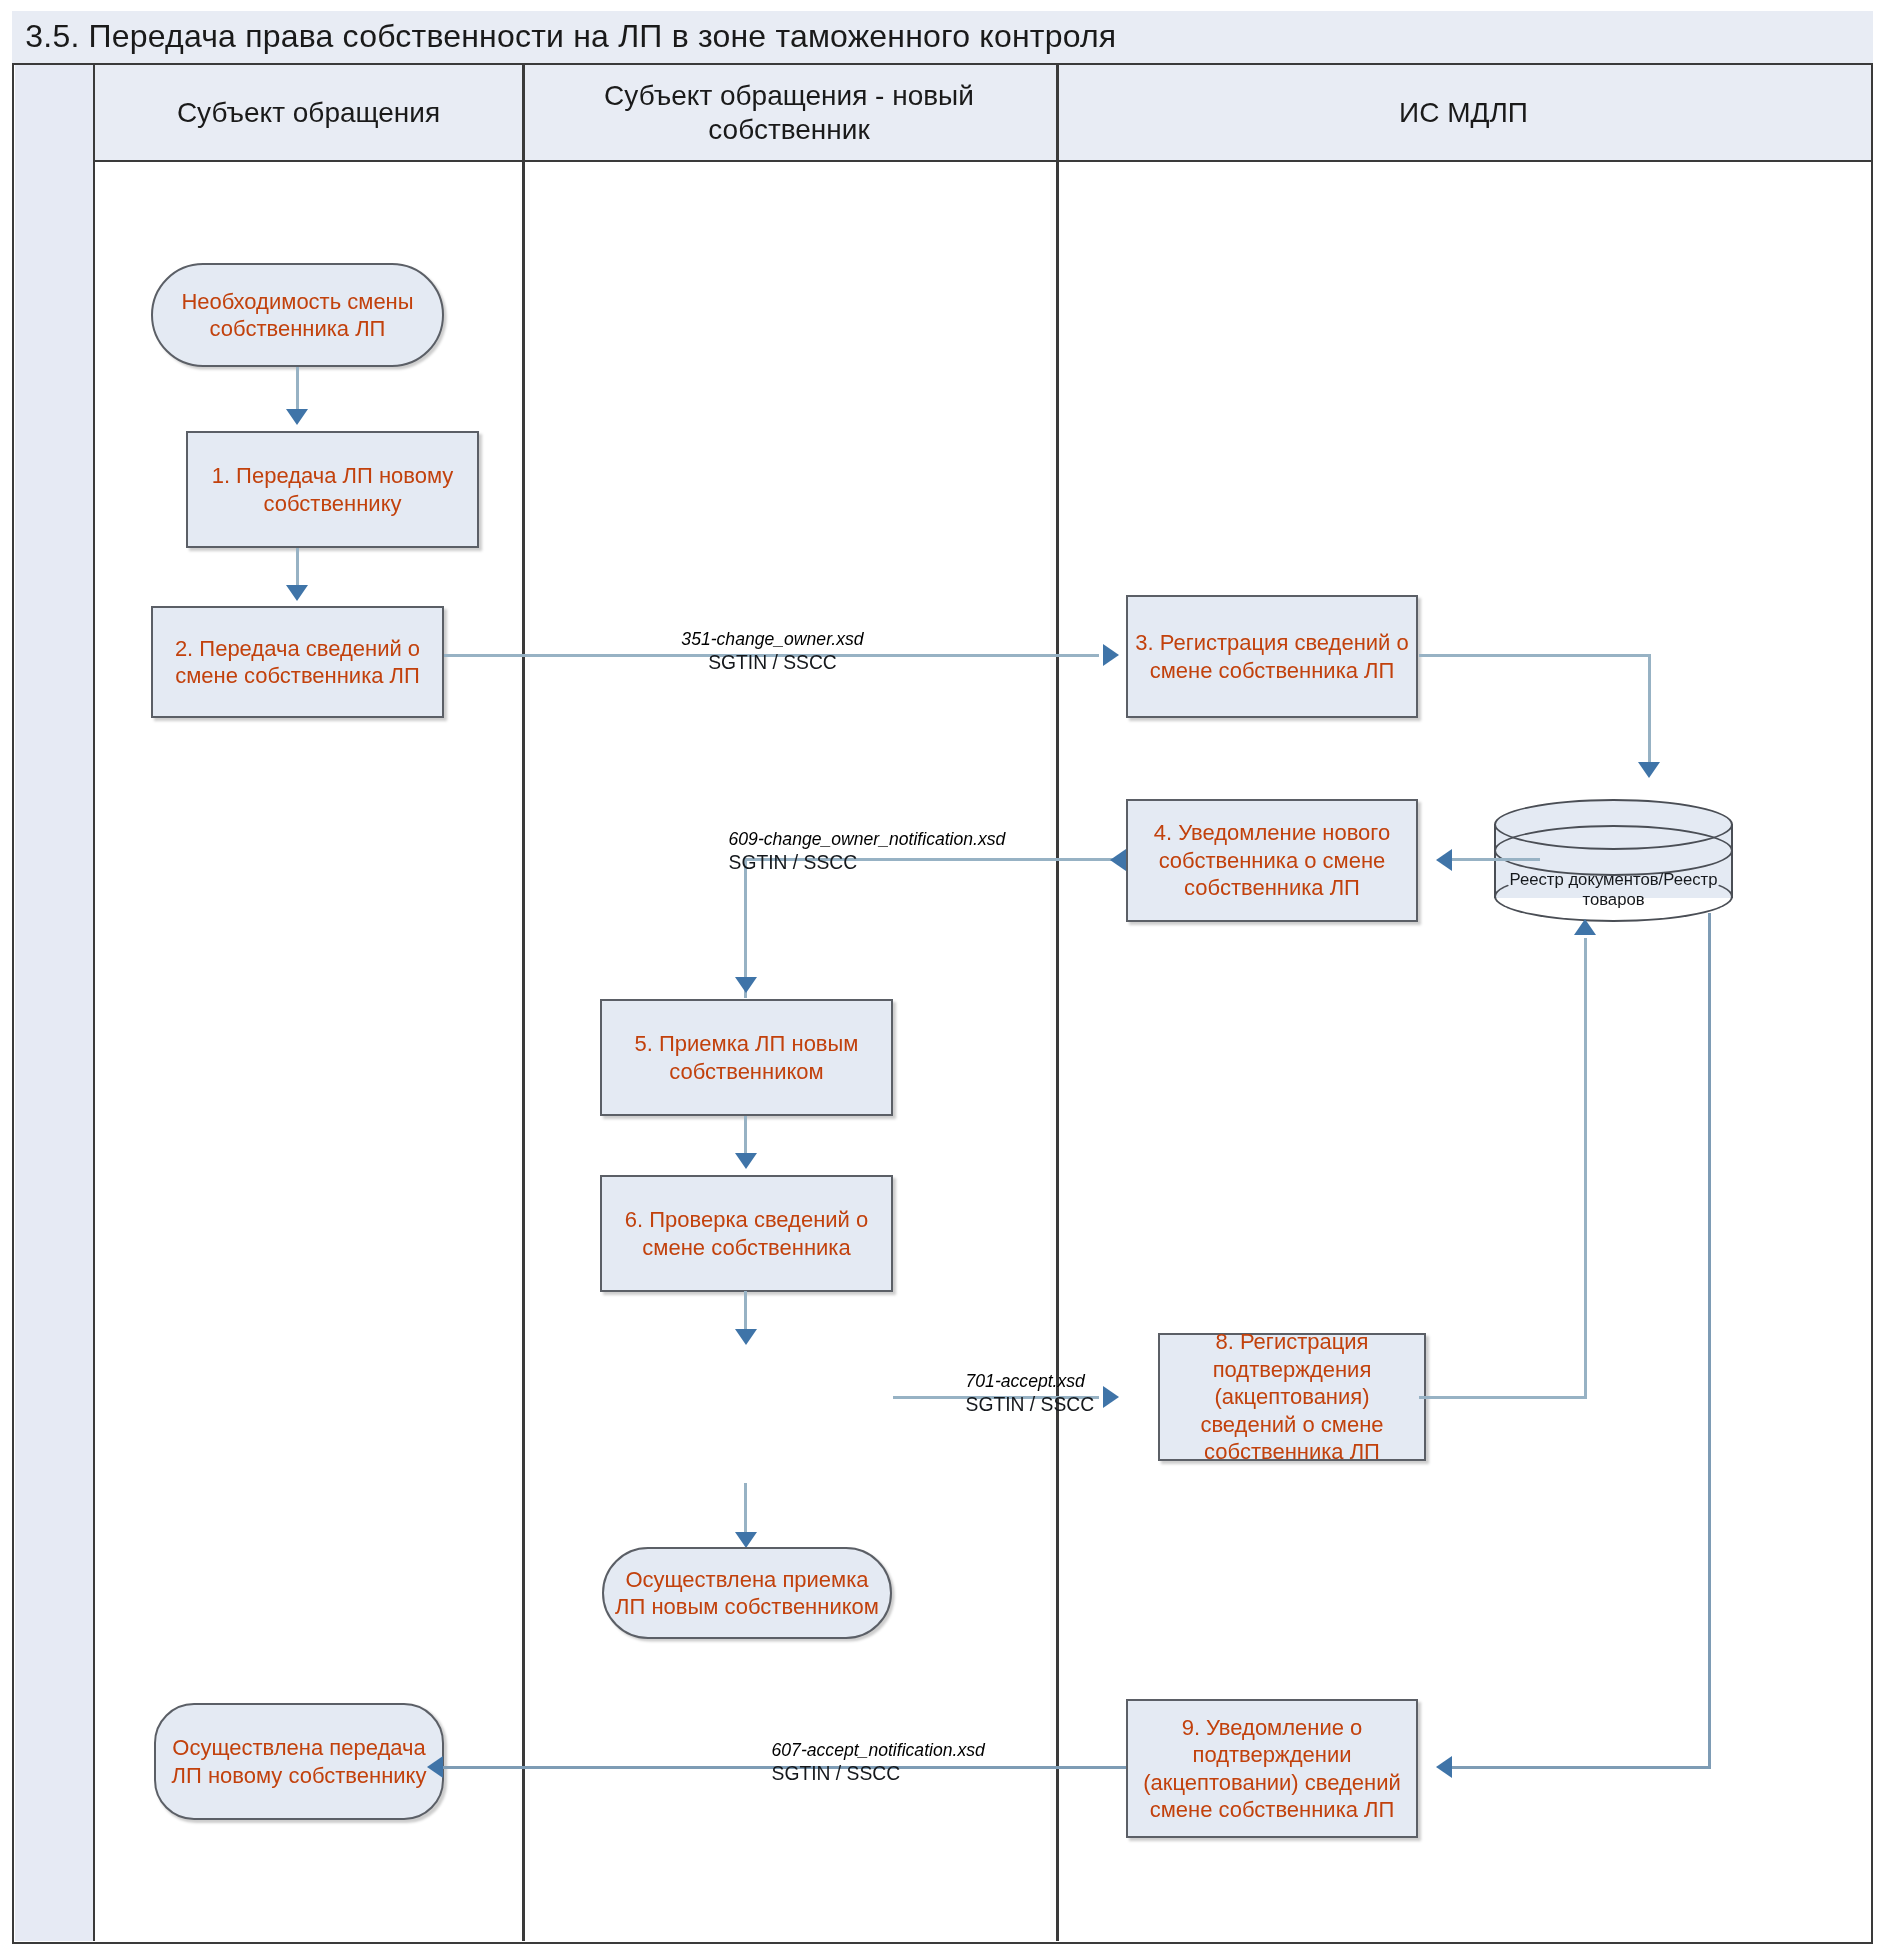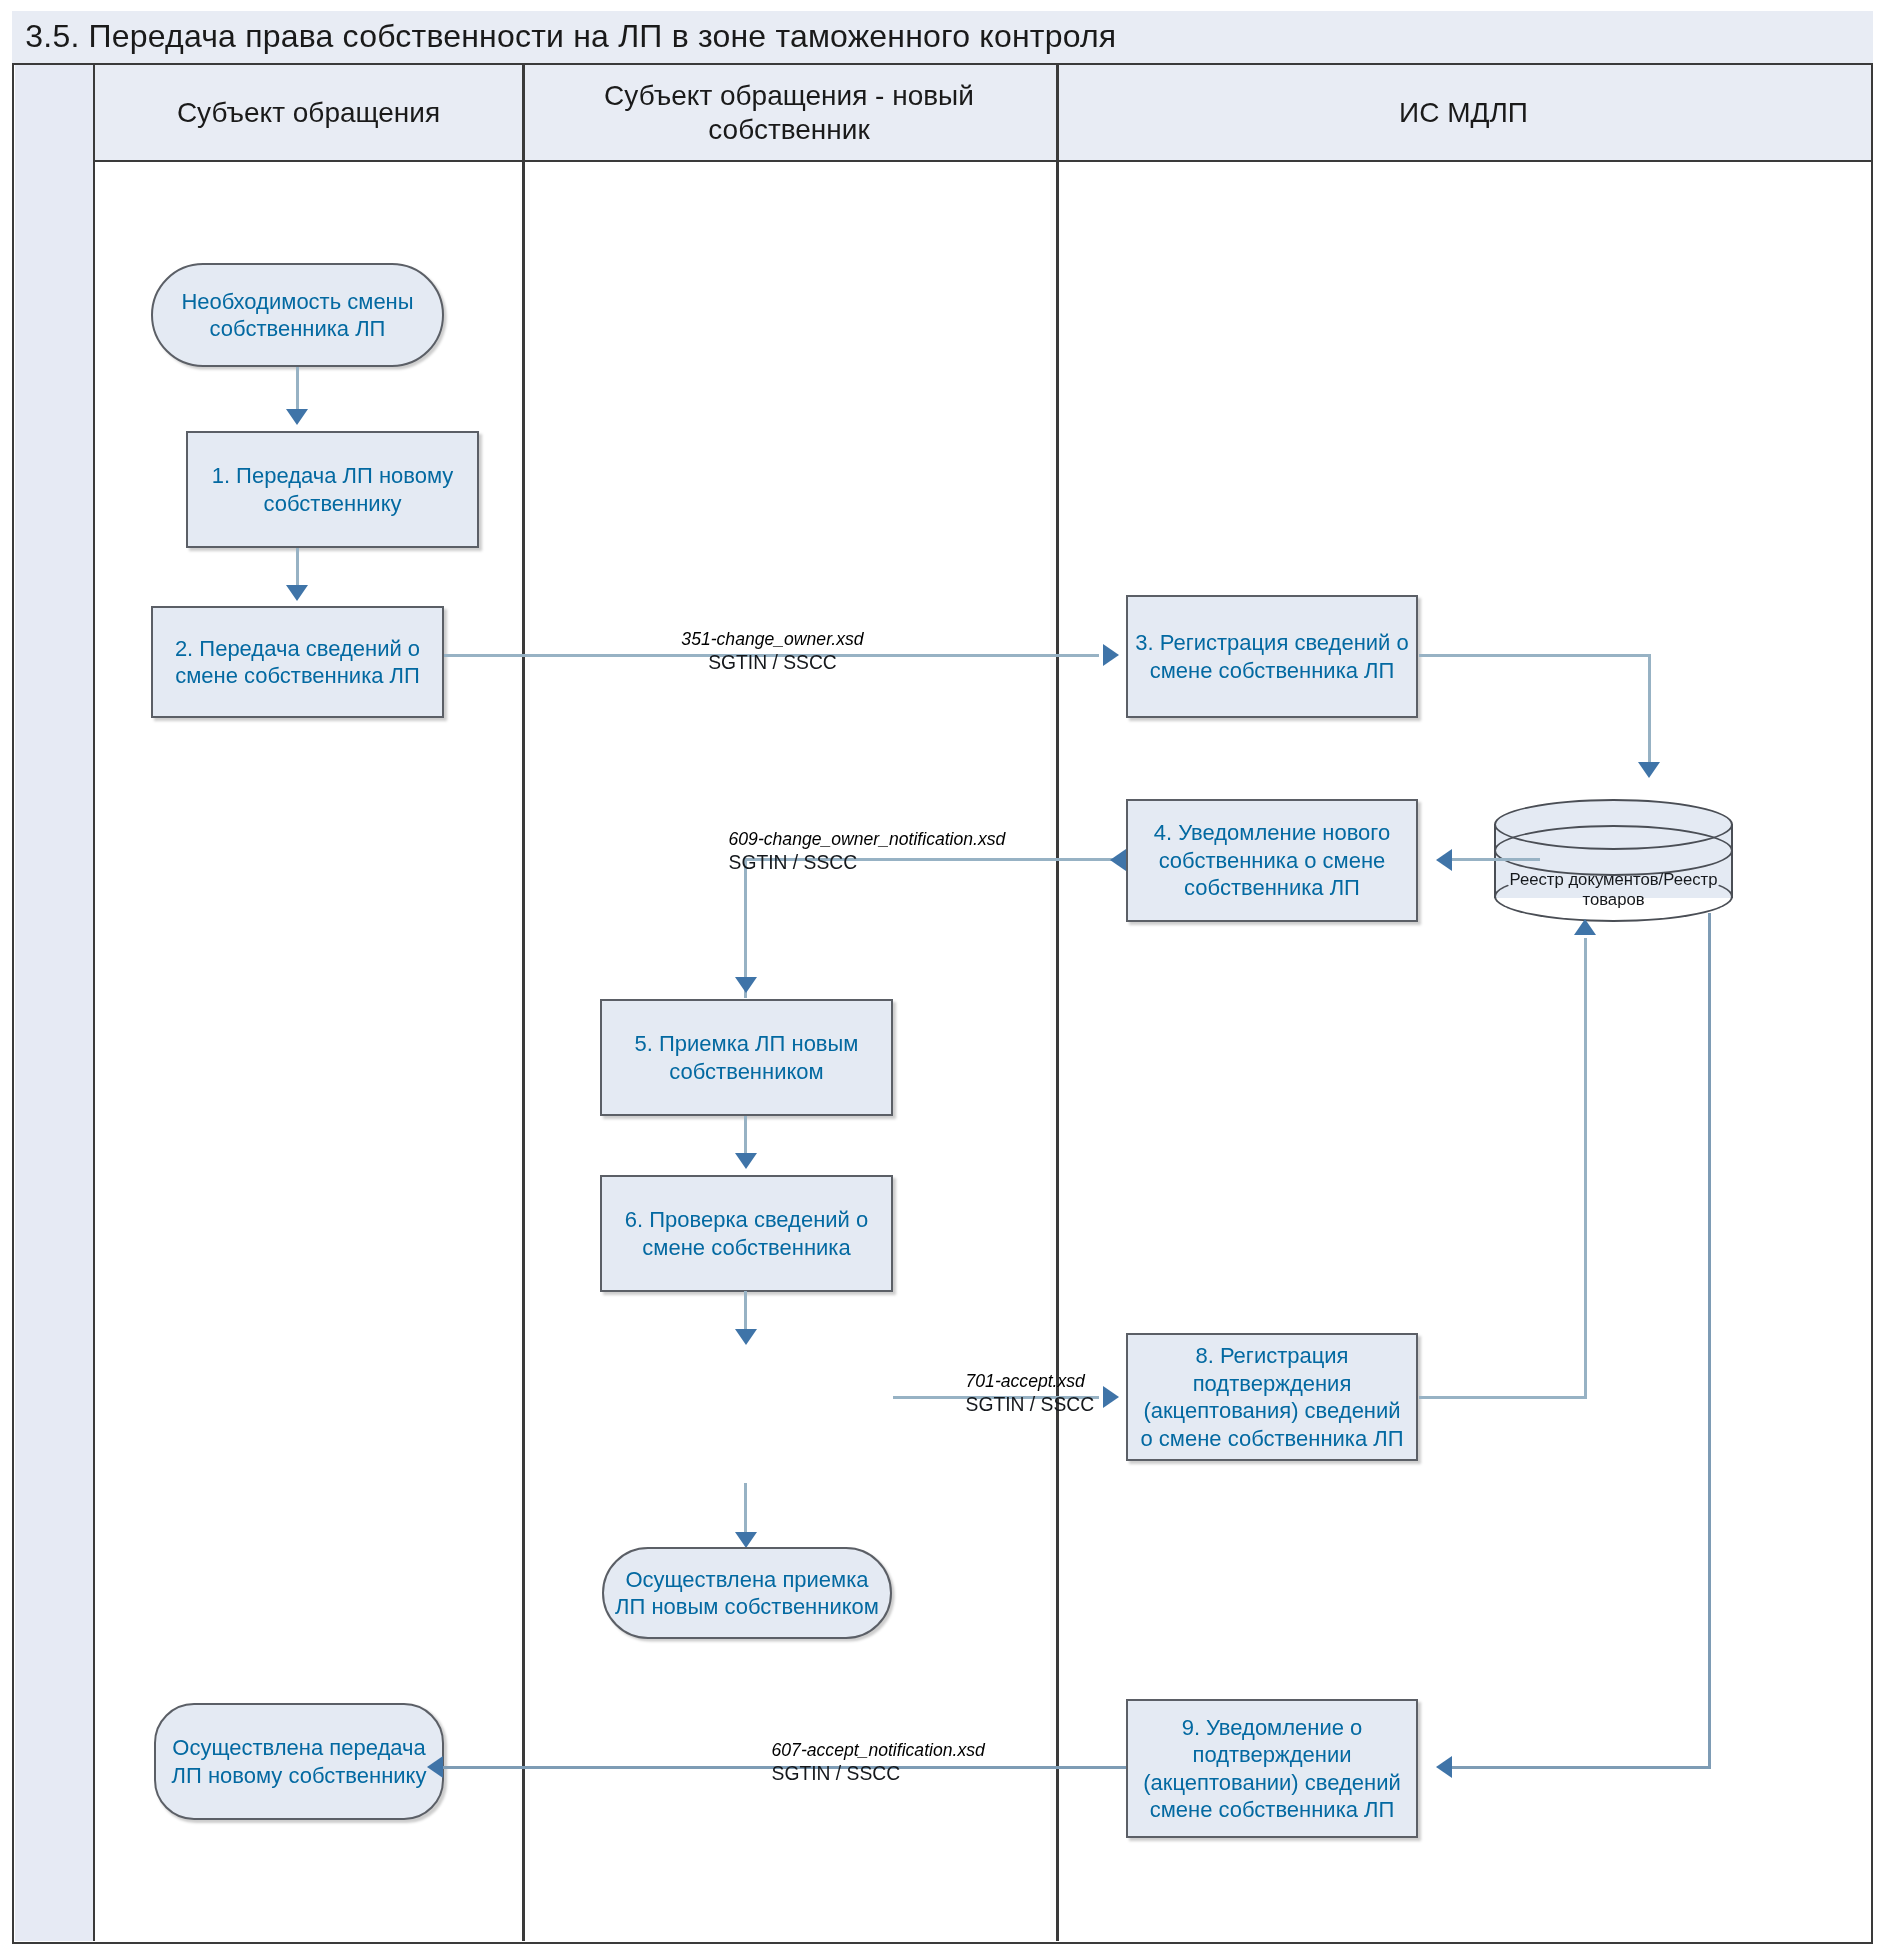--- a/index.html
+++ b/index.html
@@ -14,21 +14,21 @@
   .pool-band{position:absolute;left:15px;top:65px;width:80px;height:1876px;background:#e6eaf4;border-right:2.6px solid #3a3a3a;box-sizing:border-box;}
 
   
   .lane-head{position:absolute;top:65px;height:97px;background:#e8ecf4;border-bottom:2.6px solid #3a3a3a;box-sizing:border-box;
         display:flex;align-items:center;justify-content:center;text-align:center;font-size:28px;color:#1a1a1a;line-height:1.18;}
   .lane-div{position:absolute;top:65px;width:2.6px;background:#3a3a3a;height:1876px;}
 
   
   .node{position:absolute;box-sizing:border-box;background:#e4eaf3;border:2.6px solid #5b5f66;
         display:flex;align-items:center;justify-content:center;text-align:center;
-        font-size:22px;color:#0369a1;line-height:1.25;padding:3.5px 7px;
+        font-size:22px;color:#c2410c;line-height:1.25;padding:3.5px 7px;
         box-shadow:2.6px 2.6px 2.6px rgba(0,0,0,.20);}
   .node.term{border-radius:54px;}
   .node.term2{border-radius:40px;}
 
   
   .db{position:absolute;}
   .db .body{position:absolute;left:0;top:24.6px;width:100%;height:calc(100% - 49px);background:#e4eaf3;border-left:2.6px solid #4a4e55;border-right:2.6px solid #4a4e55;box-sizing:border-box;}
   .db .top{position:absolute;left:0;top:0;width:100%;height:51px;background:#e4eaf3;border:2.6px solid #4a4e55;border-radius:50%;box-sizing:border-box;}
   .db .ring{position:absolute;left:0;top:26px;width:100%;height:51px;border:2.6px solid #4a4e55;border-radius:50%;box-sizing:border-box;background:transparent;}
   .db .bot{position:absolute;left:0;bottom:0;width:100%;height:51px;border:2.6px solid #4a4e55;border-radius:50%;box-sizing:border-box;border-top-color:transparent;background:transparent;}
@@ -93,21 +93,21 @@
 
   <div class="vl" style="left:744px;top:1483px;height:54px;"></div>
   <div class="arw down" style="left:735px;top:1532px;"></div>
 
   <div class="node term" style="left:602px;top:1547px;width:290px;height:92px;">Осуществлена приемка ЛП новым собственником</div>
 
   <div class="node" style="left:1126px;top:595px;width:292px;height:123px;">3. Регистрация сведений о смене собственника ЛП</div>
 
   <div class="node" style="left:1126px;top:799px;width:292px;height:123px;">4. Уведомление нового собственника о смене собственника ЛП</div>
 
-  <div class="node" style="left:1126px;top:1333px;width:292px;height:128px;">8. Регистрация подтверждения (акцептования) сведений о смене собственника ЛП</div>
+  <div class="node" style="left:1158px;top:1333px;width:268px;height:128px;">8. Регистрация подтверждения (акцептования) сведений о смене собственника ЛП</div>
 
   <div class="node" style="left:1126px;top:1699px;width:292px;height:139px;">9. Уведомление о подтверждении (акцептовании) сведений смене собственника ЛП</div>
 
   <div class="db" style="left:1494px;top:799px;width:239px;height:123px;">
     <div class="body"></div>
     <div class="bot"></div>
     <div class="top"></div>
     <div class="ring"></div>
     <div class="lbl">Реестр документов/Реестр товаров</div>
   </div>

